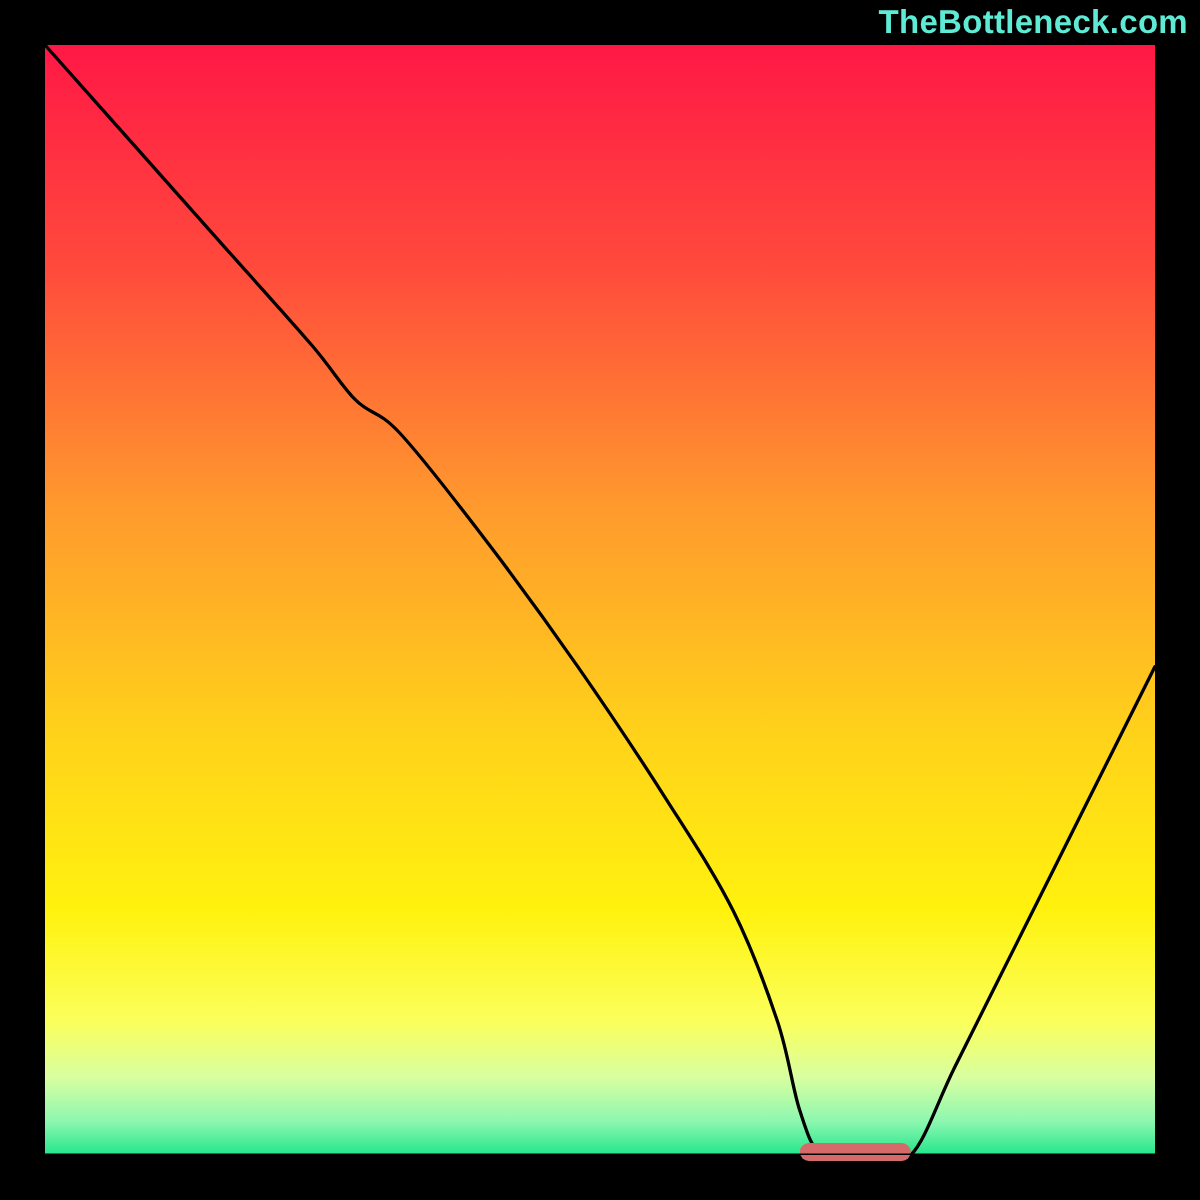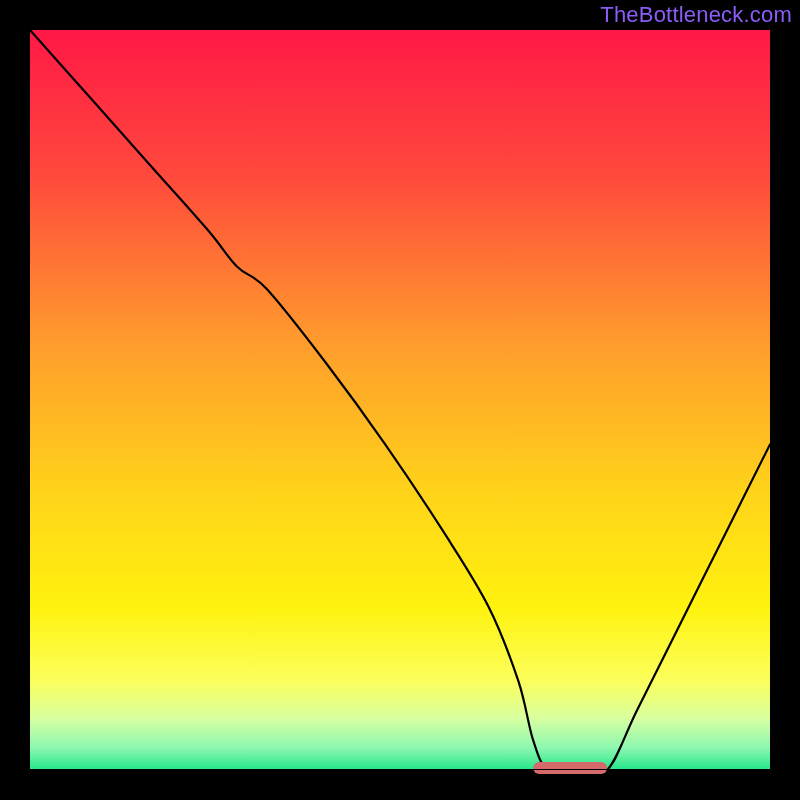--- a/index.html
+++ b/index.html
@@ -14,23 +14,23 @@
   .frame {
     position: relative;
     width: 800px;
     height: 800px;
     background: #000;
   }
   .watermark {
     position: absolute;
     top: 2px;
     right: 8px;
-    color: #8b5cf6;
+    color: #5eead4;
     font-size: 22px;
-    font-weight: 400;
+    font-weight: 700;
     letter-spacing: 0.2px;
     z-index: 3;
     user-select: none;
   }
   svg.plot {
     position: absolute;
     left: 0;
     top: 0;
     width: 800px;
     height: 800px;

